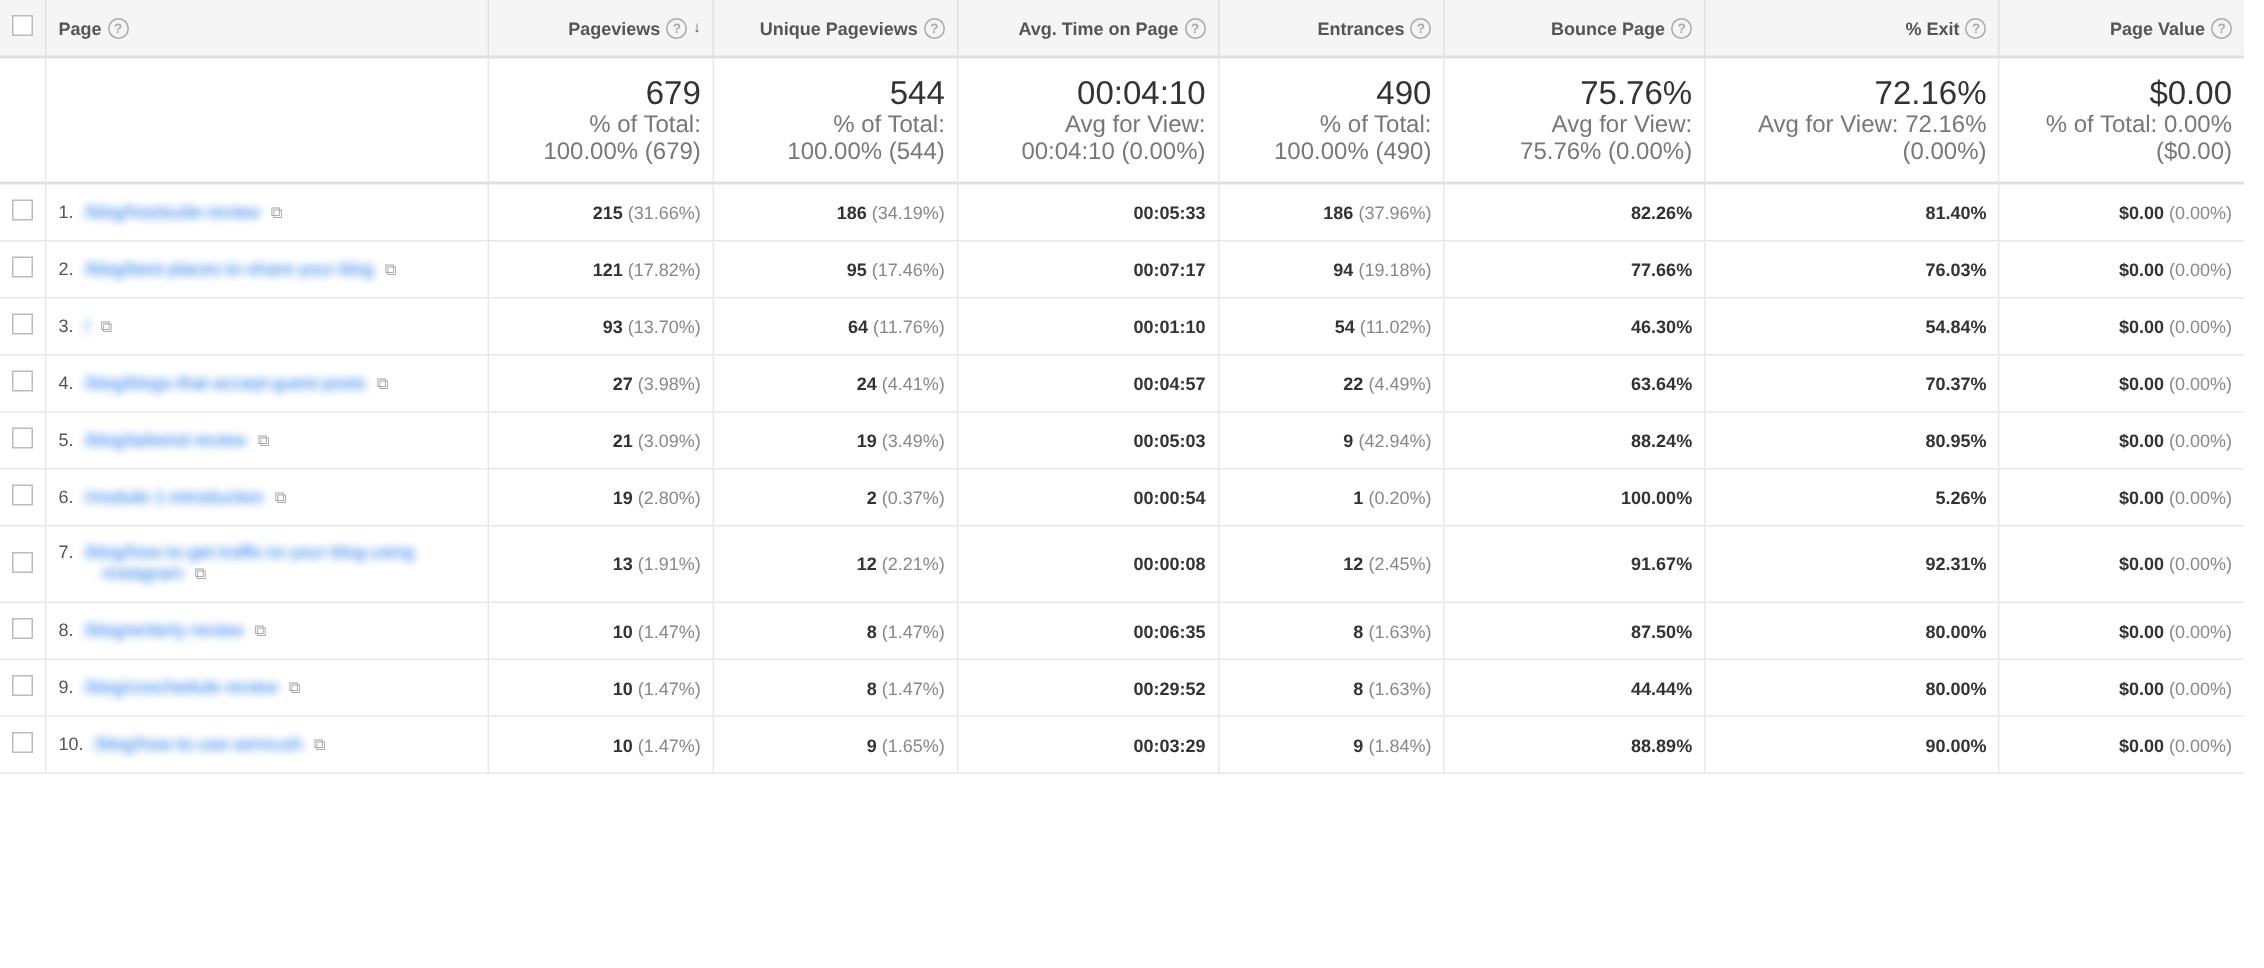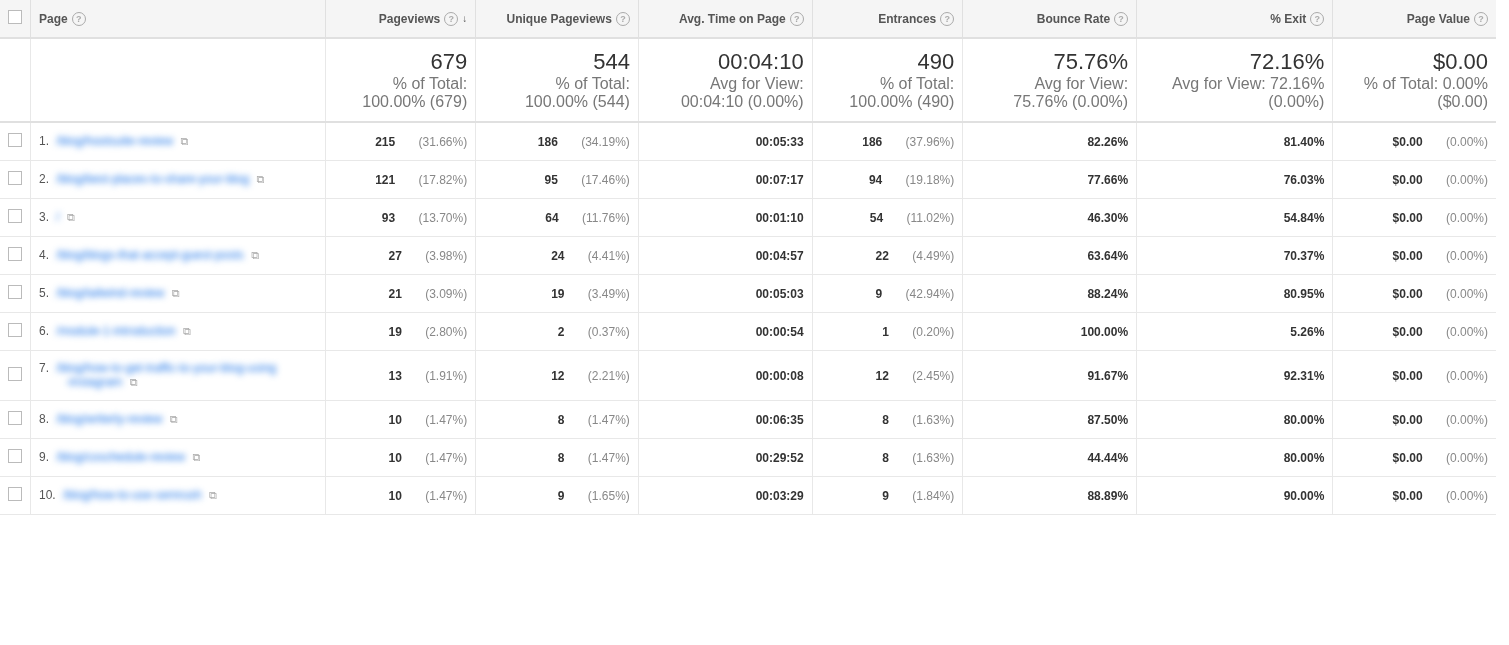--- a/index.html
+++ b/index.html
@@ -106,21 +106,21 @@
       text-align: right;
       white-space: nowrap;
     }
     .main-val {
       font-weight: 600;
       color: #333;
     }
     .pct-val {
       color: #888;
       font-weight: 400;
-      margin-left: 20px;
+      margin-left: 0;
     }
     .totals-big {
       font-size: 22px;
       font-weight: 400;
       display: block;
     }
     .totals-sub {
       font-size: 16px;
       color: #777;
       display: block;
@@ -163,21 +163,21 @@
           </div>
         </th>
         <th class="numeric" style="min-width:130px;margin-top:20px;">
           <div class="th-inner right">
             <span>Entrances</span>
             <span class="help-icon">?</span>
           </div>
         </th>
         <th class="numeric" style="min-width:150px;">
           <div class="th-inner right">
-            <span>Bounce Rate</span>
+            <span>Bounce Page</span>
             <span class="help-icon">?</span>
           </div>
         </th>
         <th class="numeric" style="min-width:130px;">
           <div class="th-inner right">
             <span>% Exit</span>
             <span class="help-icon">?</span>
           </div>
         </th>
         <th class="numeric" style="min-width:140px;">

